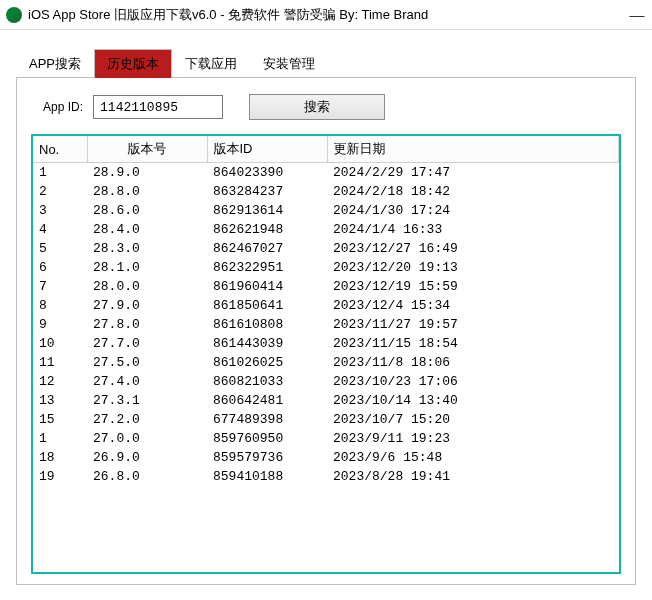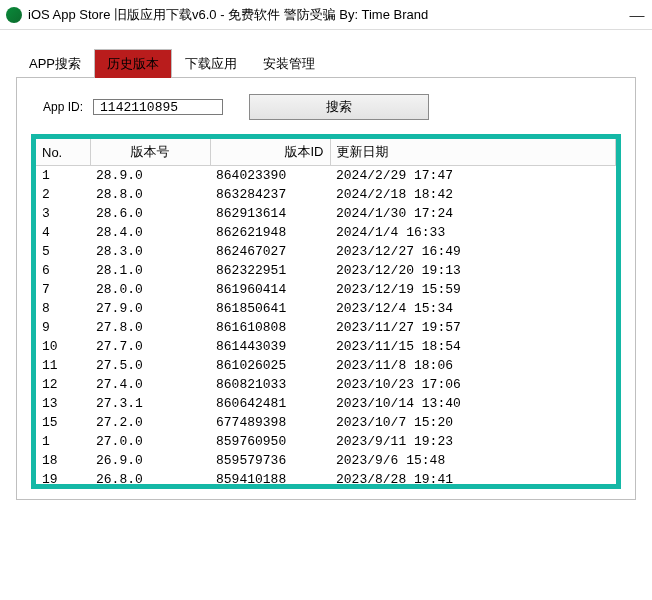--- a/index.html
+++ b/index.html
@@ -81,39 +81,39 @@
     align-items: center;
     gap: 10px;
     margin-bottom: 14px;
     padding-left: 12px;
   }
   .label {
     font-size: 12px;
   }
   .text-input {
     width: 130px;
-    height: 16px;
+    height: 24px;
     padding: 2px 6px;
     font-family: Consolas, "Courier New", monospace;
     font-size: 13px;
     border: 1px solid #7a7a7a;
     background: #fff;
   }
   .btn {
-    width: 180px;
+    width: 136px;
     height: 26px;
     border: 1px solid #8a8a8a;
     background: linear-gradient(#f3f3f3, #e3e3e3);
     font-size: 13px;
     cursor: default;
     margin-left: 16px;
   }
   .table-wrap {
-    border: 5px solid #14b8a6;
-    height: 355px;
+    border: 2px solid #14b8a6;
+    height: 440px;
     overflow: hidden;
     background: #fff;
   }
   table {
     width: 100%;
     border-collapse: collapse;
     table-layout: fixed;
   }
   th, td {
     text-align: left;
@@ -130,21 +130,21 @@
     padding-bottom: 4px;
   }
   tbody td {
     font-family: Consolas, "Courier New", monospace;
     font-size: 13px;
     padding-top: 2px;
     padding-bottom: 2px;
   }
   .col-no   { width: 54px; }
   .col-ver  { width: 120px; text-align: center; }
-  .col-id   { width: 120px; text-align: right; }
+  .col-id   { width: 120px; }
   .col-date { width: auto; }
 </style>
 </head>
 <body>
 
 <div class="titlebar">
   <div class="titlebar-left">
     <span class="app-icon"></span>
     <span class="title-text">iOS App Store 旧版应用下载v6.0 - 免费软件 警防受骗 By: Time Brand</span>
   </div>

